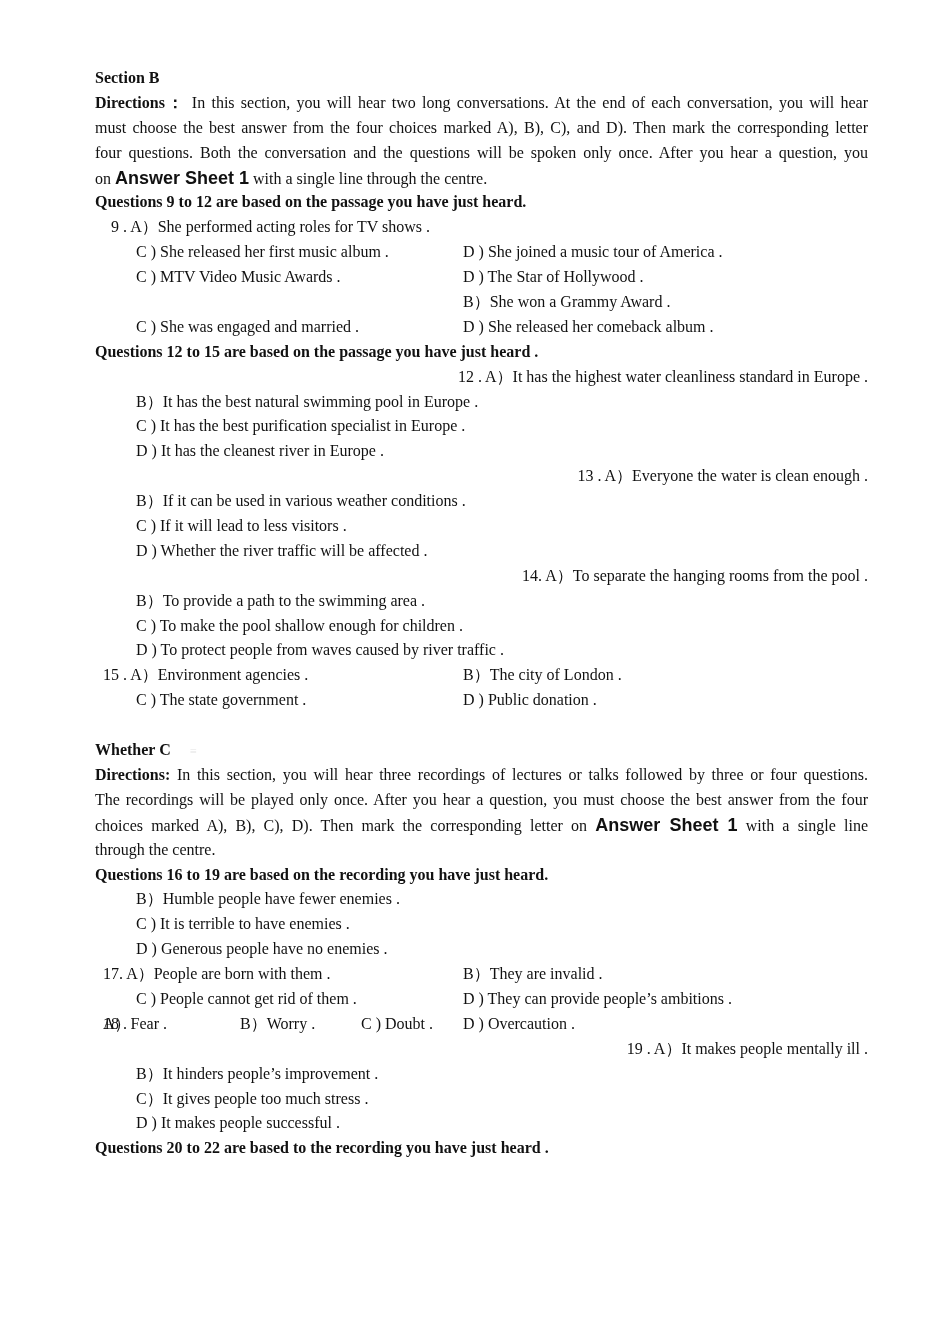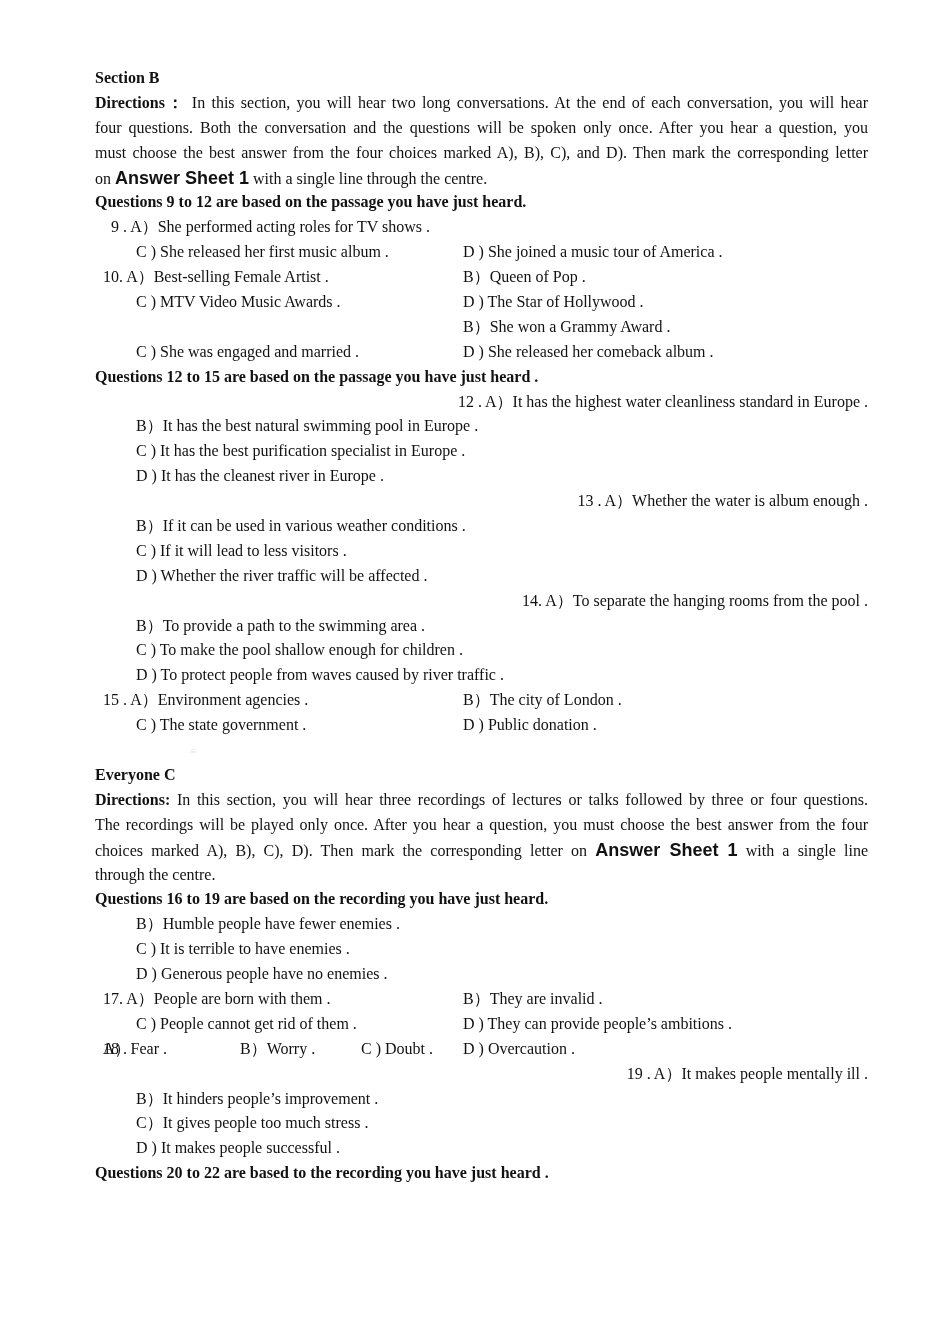--- a/index.html
+++ b/index.html
@@ -25,79 +25,75 @@
     color: #e2e2e2; font-size: 12px; line-height: 7px;
   }
 </style>
 </head>
 <body>
 
 <div class="page">
 
   <div class="line bold">Section B</div>
   <div class="line justify"><b>Directions：</b>&nbsp;<span>In this section, you will hear two long conversations. At the end of each conversation, you will hear</span></div>
+  <div class="line justify">must choose the best answer from the four choices marked A), B), C), and D). Then mark the corresponding letter</div>
   <div class="line justify">four questions. Both the conversation and the questions will be spoken only once. After you hear a question, you</div>
-  <div class="line justify">must choose the best answer from the four choices marked A), B), C), and D). Then mark the corresponding letter</div>
   <div class="line"><span>on </span><span class="big">Answer Sheet 1</span><span> with a single line through the centre.</span></div>
   <div class="line bold">Questions 9 to 12 are based on the passage you have just heard.</div>
 
   <div class="line">
     <span class="c1" style="left:16px"><span>9 . </span><span>A）She performed acting roles for TV shows .</span></span>
   </div>
   <div class="line">
     <span class="c1" style="left:41px">C ) She released her first music album .</span>
     <span class="c2">D ) She joined a music tour of America .</span>
   </div>
 
-  <div class="line">
-    <span class="c1" style="left:8px"><span>10. </span><span>A）Best-selling Female Artist .</span></span>
-    <span class="c2">B）Queen of Pop .</span>
-  </div>
   <div class="line">
     <span class="c1" style="left:41px">C ) MTV Video Music Awards .</span>
     <span class="c2">D ) The Star of Hollywood .</span>
   </div>
 
   <div class="line">
     <span class="c2">B）She won a Grammy Award .</span>
   </div>
   <div class="line">
     <span class="c1" style="left:41px">C ) She was engaged and married .</span>
     <span class="c2">D ) She released her comeback album .</span>
   </div>
 
   <div class="line bold">Questions 12 to 15 are based on the passage you have just heard .</div>
 
   <div class="line ind2"><span>12 . </span><span>A）It has the highest water cleanliness standard in Europe .</span></div>
   <div class="line ind3">B）It has the best natural swimming pool in Europe .</div>
   <div class="line ind3">C ) It has the best purification specialist in Europe .</div>
   <div class="line ind3">D ) It has the cleanest river in Europe .</div>
 
-  <div class="line ind2"><span>13 . </span><span>A）Whether the water is album enough .</span></div>
+  <div class="line ind2"><span>13 . </span><span>A）Everyone the water is clean enough .</span></div>
   <div class="line ind3">B）If it can be used in various weather conditions .</div>
   <div class="line ind3">C ) If it will lead to less visitors .</div>
   <div class="line ind3">D ) Whether the river traffic will be affected .</div>
 
   <div class="line ind2"><span>14. </span><span>A）To separate the hanging rooms from the pool .</span></div>
   <div class="line ind3">B）To provide a path to the swimming area .</div>
   <div class="line ind3">C ) To make the pool shallow enough for children .</div>
   <div class="line ind3">D ) To protect people from waves caused by river traffic .</div>
 
   <div class="line">
     <span class="c1" style="left:8px"><span>15 . </span><span>A）Environment agencies .</span></span>
     <span class="c2">B）The city of London .</span>
   </div>
   <div class="line">
     <span class="c1" style="left:41px">C ) The state government .</span>
     <span class="c2">D ) Public donation .</span>
   </div>
 
   <div class="gap"></div>
 
-  <div class="line bold">Everyone C</div>
+  <div class="line bold">Whether C</div>
   <div class="line justify"><b>Directions:</b><span> In this section, you will hear three recordings of lectures or talks followed by three or four questions.</span></div>
   <div class="line justify">The recordings will be played only once. After you hear a question, you must choose the best answer from the four</div>
   <div class="line justify"><span>choices marked A), B), C), D). Then mark the corresponding letter on </span><span class="big">Answer Sheet 1</span><span> with a single line</span></div>
   <div class="line">through the centre.</div>
   <div class="line bold">Questions 16 to 19 are based on the recording you have just heard.</div>
 
   <div class="line ind3">B）Humble people have fewer enemies .</div>
   <div class="line ind3">C ) It is terrible to have enemies .</div>
   <div class="line ind3">D ) Generous people have no enemies .</div>
 

